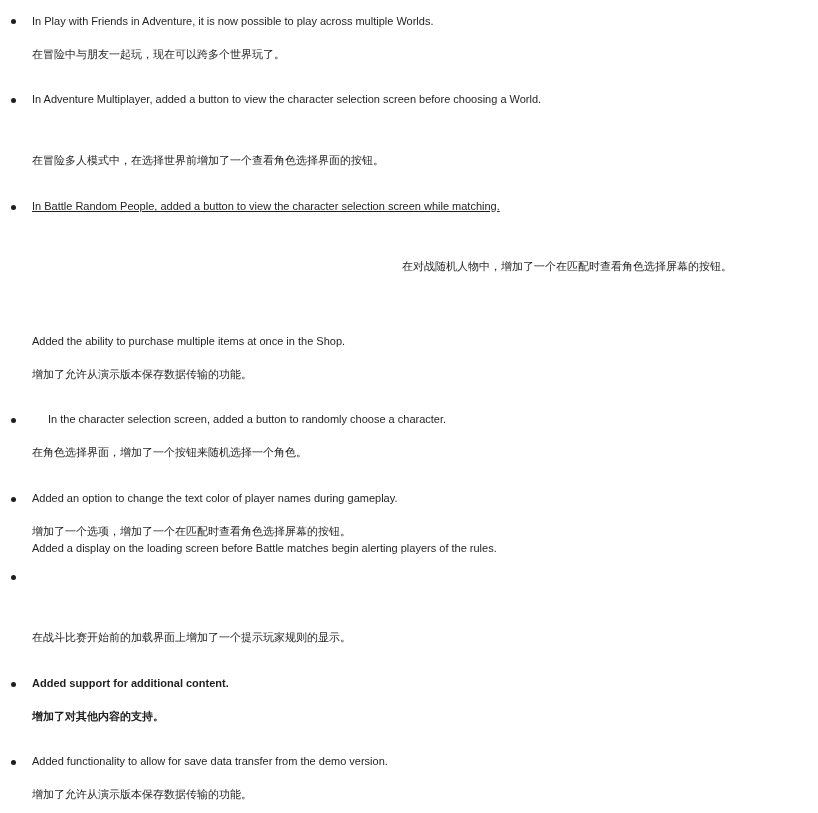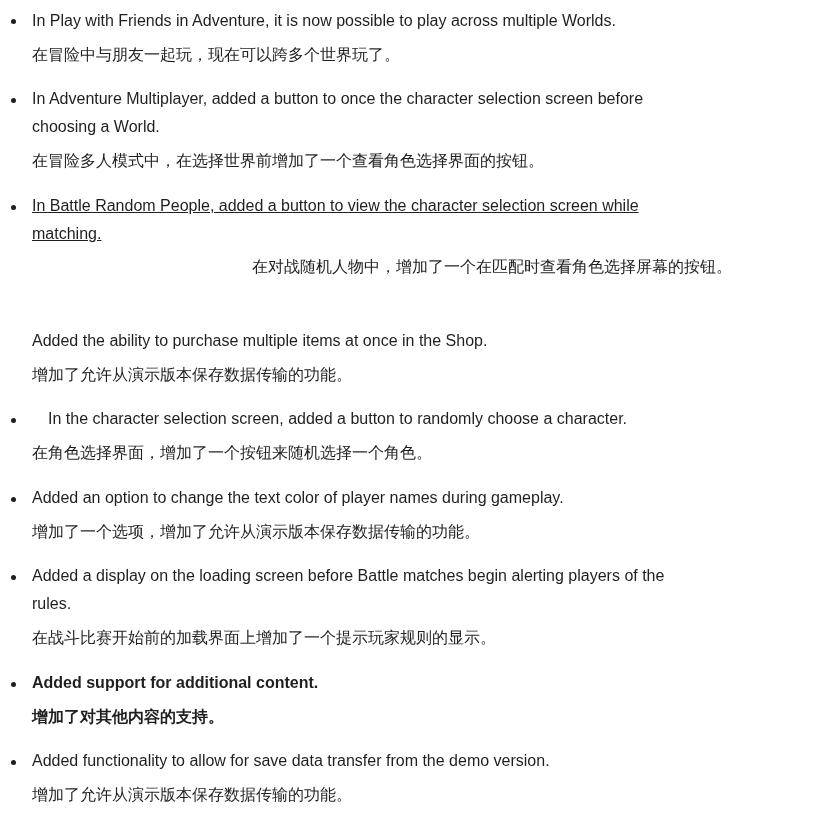--- a/index.html
+++ b/index.html
@@ -29,48 +29,48 @@
       left: 11px;
       width: 5px;
       height: 5px;
       border-radius: 50%;
       background: #1f1f1f;
     }
     .en {
       position: absolute;
       left: 32px;
       width: 670px;
-      font-size: 16px;
+      font-size: 11px;
       line-height: 28px;
       color: #1f1f1f;
     }
     .zh {
       position: absolute;
       left: 32px;
       width: 700px;
-      font-size: 16px;
+      font-size: 11px;
       line-height: 22px;
       color: #1f1f1f;
       font-family: "DejaVu Sans", sans-serif;
     }
   </style>
 </head>
 <body>
 
 <div class="list">
 
   <div class="item" style="top:0;">
     <span class="bullet" style="top:19px;"></span>
     <div class="en" style="top:7px;">In Play with Friends in Adventure, it is now possible to play across multiple Worlds.</div>
     <div class="zh" style="top:44px;">在冒险中与朋友一起玩，现在可以跨多个世界玩了。</div>
   </div>
 
   <div class="item" style="top:0;">
     <span class="bullet" style="top:98px;"></span>
-    <div class="en" style="top:85px;width:650px;">In Adventure Multiplayer, added a button to once the character selection screen before choosing a World.</div>
+    <div class="en" style="top:85px;width:650px;">In Adventure Multiplayer, added a button to view the character selection screen before choosing a World.</div>
     <div class="zh" style="top:150px;">在冒险多人模式中，在选择世界前增加了一个查看角色选择界面的按钮。</div>
   </div>
 
   <div class="item" style="top:0;">
     <span class="bullet" style="top:205px;"></span>
     <div class="en" style="top:192px;width:640px;text-decoration:underline;">In Battle Random People, added a button to view the character selection screen while matching.</div>
     <div class="zh" style="top:256px;text-align:right;">在对战随机人物中，增加了一个在匹配时查看角色选择屏幕的按钮。</div>
   </div>
 
   <div class="item" style="top:0;">
@@ -80,26 +80,26 @@
 
   <div class="item" style="top:0;">
     <span class="bullet" style="top:418px;"></span>
     <div class="en" style="top:405px;margin-left:16px;">In the character selection screen, added a button to randomly choose a character.</div>
     <div class="zh" style="top:442px;">在角色选择界面，增加了一个按钮来随机选择一个角色。</div>
   </div>
 
   <div class="item" style="top:0;">
     <span class="bullet" style="top:497px;"></span>
     <div class="en" style="top:484px;">Added an option to change the text color of player names during gameplay.</div>
-    <div class="zh" style="top:521px;">增加了一个选项，增加了允许从演示版本保存数据传输的功能。</div>
+    <div class="zh" style="top:521px;">增加了一个选项，增加了一个在匹配时查看角色选择屏幕的按钮。</div>
   </div>
 
   <div class="item" style="top:0;">
     <span class="bullet" style="top:575px;"></span>
-    <div class="en" style="top:562px;width:665px;">Added a display on the loading screen before Battle matches begin alerting players of the rules.</div>
+    <div class="en" style="top:534px;width:665px;">Added a display on the loading screen before Battle matches begin alerting players of the rules.</div>
     <div class="zh" style="top:627px;">在战斗比赛开始前的加载界面上增加了一个提示玩家规则的显示。</div>
   </div>
 
   <div class="item" style="top:0;">
     <span class="bullet" style="top:682px;"></span>
     <div class="en" style="top:669px;font-weight:bold;">Added support for additional content.</div>
     <div class="zh" style="top:706px;font-weight:bold;">增加了对其他内容的支持。</div>
   </div>
 
   <div class="item" style="top:0;">

